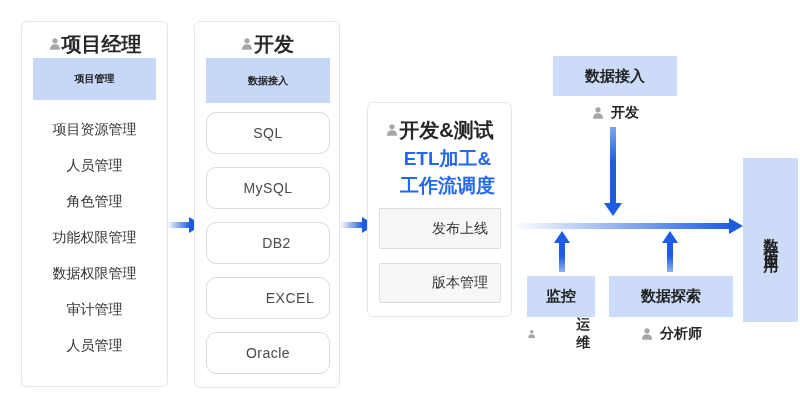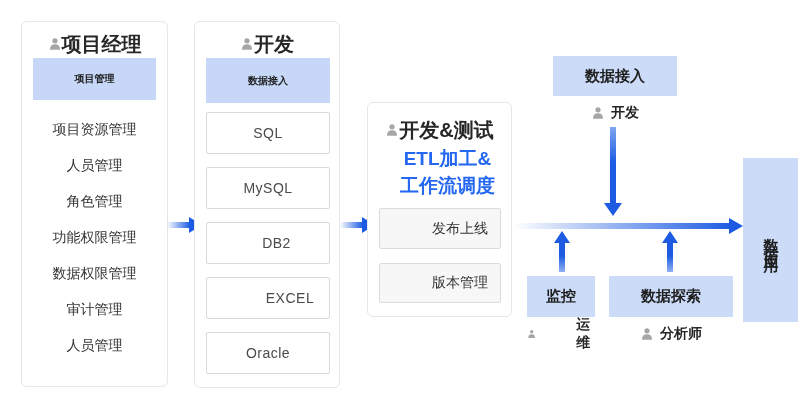--- a/index.html
+++ b/index.html
@@ -19,21 +19,21 @@
   .hl-box{
     position:absolute;background:#c6d7f7;display:flex;align-items:center;justify-content:center;
     font-size:10px;font-weight:700;color:#1f1f1f;box-sizing:border-box;
   }
   .menu-list{position:absolute;left:0;right:0;}
   .menu-item{
     height:36px;display:flex;align-items:center;justify-content:center;
     font-size:14px;color:#333;
   }
   .db-box{
-    position:absolute;background:#fff;border:1px solid #d9d9d9;border-radius:2px;
+    position:absolute;background:#fff;border:1px solid #d9d9d9;border-radius:10px;
     display:flex;align-items:center;justify-content:center;font-size:14px;color:#4a4a4a;
     box-sizing:border-box;letter-spacing:0.5px;
   }
   .gray-box{
     position:absolute;background:#f7f7f7;border:1px solid #dcdcdc;border-radius:2px;
     display:flex;align-items:center;justify-content:center;font-size:14px;color:#333;
     box-sizing:border-box;
     padding-left:40px;
   }
   .etl-title{

